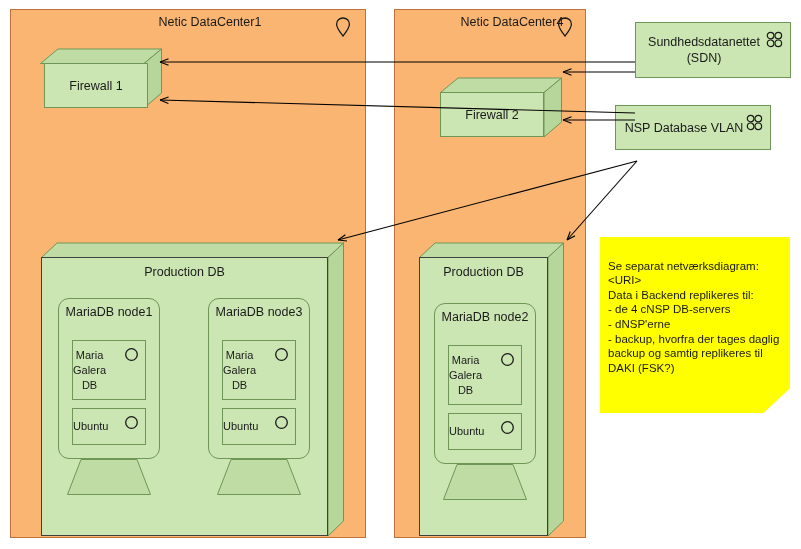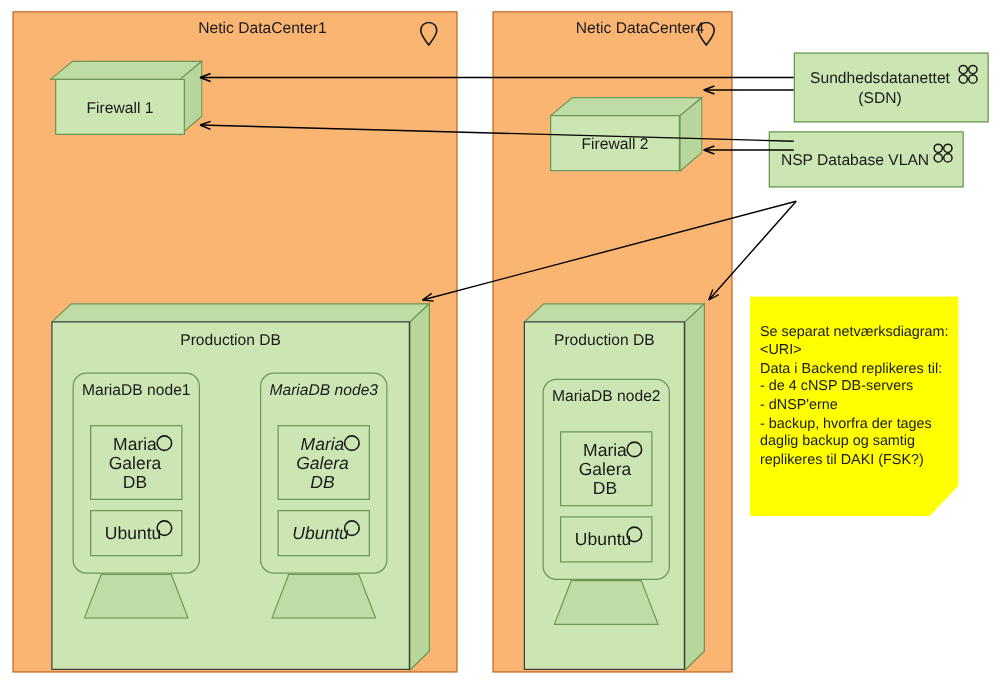--- a/index.html
+++ b/index.html
@@ -129,23 +129,23 @@
     left: 50%;
     transform: translateX(-50%);
   }
   .component {
     position: absolute;
     background: #CCE6B3;
     border: 1px solid #6E9657;
     box-sizing: border-box;
     display: flex;
     align-items: center;
-    justify-content: flex-end;
-    text-align: center;
-    font-size: 14px;
+    justify-content: flex-start;
+    text-align: center;
+    font-size: 11px;
     line-height: 15px;
     color: #1a1a1a;
     padding-right: 16px;
   }
   .comp-icon {
     position: absolute;
     right: 6px;
     top: 6px;
     width: 15px;
     height: 15px;
@@ -214,21 +214,21 @@
             </svg>
           </div>
           <div class="component" style="left:14px; top:110px; width:74px; height:37px;">
             <span>Ubuntu</span>
             <svg class="comp-icon" viewBox="0 0 15 15">
               <circle cx="7.5" cy="7.5" r="5.8" fill="none" stroke="#1a1a1a" stroke-width="1.3"></circle>
             </svg>
           </div>
         </div>
 
-        <div class="node" style="left:166px; top:40px; width:102px; height:197px;font-style:italic;">
+        <div class="node" style="left:166px; top:40px; width:102px; height:197px;">
           <div class="node-body" style="height:161px;"></div>
           <div class="node-title">MariaDB node3</div>
           <svg class="node-stand" style="top:161px; width:84px; height:36px;" viewBox="0 0 84 36" preserveAspectRatio="none">
             <polygon points="0.5,35.5 14,0.5 70,0.5 83.5,35.5" fill="#BFDCA4" stroke="#6E9657" stroke-width="1"></polygon>
           </svg>
           <div class="component" style="left:14px; top:42px; width:74px; height:60px;">
             <span style="white-space:pre-line;">Maria
 Galera
 DB</span>
             <svg class="comp-icon" viewBox="0 0 15 15">
@@ -286,42 +286,42 @@
             <span>Ubuntu</span>
             <svg class="comp-icon" viewBox="0 0 15 15">
               <circle cx="7.5" cy="7.5" r="5.8" fill="none" stroke="#1a1a1a" stroke-width="1.3"></circle>
             </svg>
           </div>
         </div>
       </div>
     </div>
   </div>
 
-  <div class="greenbox" style="left:635px; top:22px; width:156px; height:56px; white-space:pre-line;margin-top:20px;">
+  <div class="greenbox" style="left:635px; top:22px; width:156px; height:56px; white-space:pre-line;">
     <span style="white-space:pre-line;">Sundhedsdatanettet
 (SDN)</span>
     <svg class="net-icon" style="top:8px;" viewBox="0 0 17 17">
       <circle cx="4.6" cy="4.6" r="3.3" fill="none" stroke="#1a1a1a" stroke-width="1.2"></circle>
       <circle cx="12.3" cy="4.6" r="3.3" fill="none" stroke="#1a1a1a" stroke-width="1.2"></circle>
       <circle cx="4.6" cy="12.3" r="3.3" fill="none" stroke="#1a1a1a" stroke-width="1.2"></circle>
       <circle cx="12.3" cy="12.3" r="3.3" fill="none" stroke="#1a1a1a" stroke-width="1.2"></circle>
     </svg>
   </div>
 
   <div class="greenbox" style="left:615px; top:105px; width:156px; height:45px;">
     <span>NSP Database VLAN</span>
     <svg class="net-icon" style="top:8px;" viewBox="0 0 17 17">
       <circle cx="4.6" cy="4.6" r="3.3" fill="none" stroke="#1a1a1a" stroke-width="1.2"></circle>
       <circle cx="12.3" cy="4.6" r="3.3" fill="none" stroke="#1a1a1a" stroke-width="1.2"></circle>
       <circle cx="4.6" cy="12.3" r="3.3" fill="none" stroke="#1a1a1a" stroke-width="1.2"></circle>
       <circle cx="12.3" cy="12.3" r="3.3" fill="none" stroke="#1a1a1a" stroke-width="1.2"></circle>
     </svg>
   </div>
 
-  <div class="sticky" style="left:600px; top:237px; width:167px; height:176px;">
+  <div class="sticky" style="left:600px; top:237px; width:190px; height:176px;">
     <span>Se separat netværksdiagram:
 &lt;URI&gt;
 Data i Backend replikeres til:
 - de 4 cNSP DB-servers
 - dNSP'erne
 - backup, hvorfra der tages daglig backup og samtig replikeres til DAKI (FSK?)</span>
   </div>
 
   <svg id="arrows" viewBox="0 0 801 549">
     <defs>

